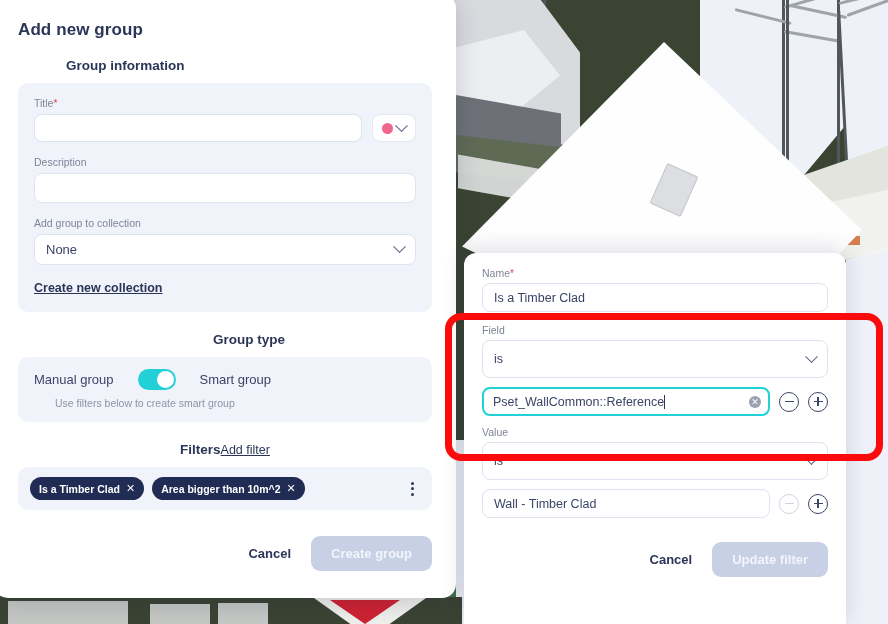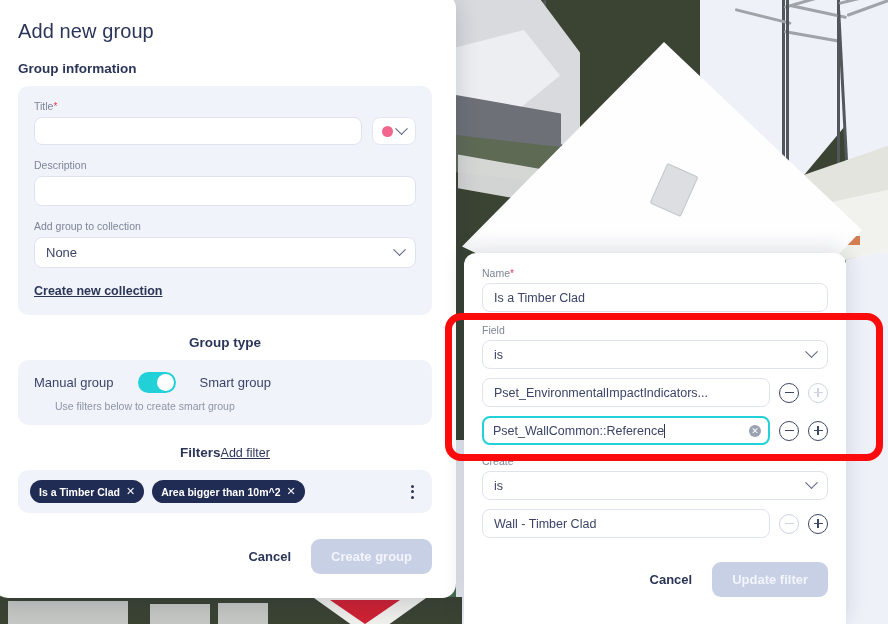--- a/index.html
+++ b/index.html
@@ -115,25 +115,25 @@
 
   
   .left-dialog {
     position: absolute; left: -6px; top: -6px; width: 462px; height: 604px;
     background: #ffffff;
     border-radius: 14px;
     box-shadow: 0 6px 24px rgba(20,28,60,.18);
     padding: 18px 24px 0 24px;
   }
   .dlg-title {
-    font-size: 20px; font-weight: 400; color: #2b3558; letter-spacing: .1px;
+    font-size: 17px; font-weight: 700; color: #2b3558; letter-spacing: .1px;
     margin: 8px 0 18px 0;
   }
   .sec-head {
-    font-size: 13.5px; font-weight: 700; color: #2b3558; margin-bottom: 10px;
+    font-size: 13.5px; font-weight: 700; color: #2b3558; margin-bottom: 10px; margin-left: 48px;
   }
   .panel {
     background: #f1f3fb; border-radius: 10px; padding: 14px 16px 16px 16px;
   }
   .fld-label {
     font-size: 10.5px; color: #7d8597; margin-bottom: 5px; display: block;
   }
   .req { color: #e8384f; font-size: 10px; }
   .row-inline { display: flex; align-items: center; gap: 10px; }
   .txtinput {
@@ -207,21 +207,21 @@
     box-shadow: 0 -4px 22px rgba(20,28,60,.14);
     padding: 14px 18px 0 18px;
   }
   .r-label { font-size: 10.5px; color: #7d8597; margin-bottom: 4px; display:block; }
   .r-input {
     width: 100%; height: 29px; background: #fff; border: 1px solid #dfe3ef;
     border-radius: 8px; font-size: 12.5px; color: #3b4468; padding: 0 11px;
     font-family: "Liberation Sans", sans-serif; outline: none;
   }
   .r-select {
-    width: 100%; height: 29px; background: #fff; border: 1px solid #dfe3ef;
+    width: 100%; height: 38px; background: #fff; border: 1px solid #dfe3ef;
     border-radius: 8px; font-size: 12.5px; color: #3b4468; padding: 0 11px;
     display: flex; align-items: center; justify-content: space-between; cursor: pointer;
   }
   .value-row { display: flex; align-items: center; gap: 9px; margin-top: 9px; }
   .value-input-wrap { position: relative; flex: 1; }
   .value-input {
     width: 100%; height: 29px; background: #fff; border: 1px solid #dfe3ef;
     border-radius: 8px; font-size: 12.5px; color: #3b4468; padding: 0 30px 0 11px;
     font-family: "Liberation Sans", sans-serif; outline: none;
   }
@@ -392,32 +392,20 @@
     <input class="r-input" type="text" value="Is a Timber Clad" style="">
 
     <div style="height:12px;"></div>
 
     <label class="r-label">Field</label>
     <div class="r-select">
       <span>is</span>
       <span class="chev"></span>
     </div>
 
-    <div class="value-row">
-      <div class="value-input-wrap">
-        <input class="value-input" type="text" value="Pset_EnvironmentalImpactIndicators..." style="">
-      </div>
-      <span class="circ">
-          <i class="h"></i>
-        </span>
-      <span class="circ dim">
-          <i class="h"></i>
-          <i class="v"></i>
-        </span>
-    </div>
 
     <div class="value-row">
       <div class="value-input-wrap">
         <div class="value-input focused"></div>
         <span class="focused-text">
           <span>Pset_WallCommon::Reference</span>
             <span class="caret"></span>
         </span>
         <span class="clear-ico">✕</span>
       </div>
@@ -425,21 +413,21 @@
           <i class="h"></i>
         </span>
       <span class="circ">
           <i class="h"></i>
           <i class="v"></i>
         </span>
     </div>
 
     <div style="height:10px;"></div>
 
-    <label class="r-label">Create</label>
+    <label class="r-label">Value</label>
     <div class="r-select">
       <span>is</span>
       <span class="chev"></span>
     </div>
 
     <div class="value-row">
       <div class="value-input-wrap">
         <input class="value-input" type="text" value="Wall - Timber Clad" style="">
       </div>
       <span class="circ dim">

